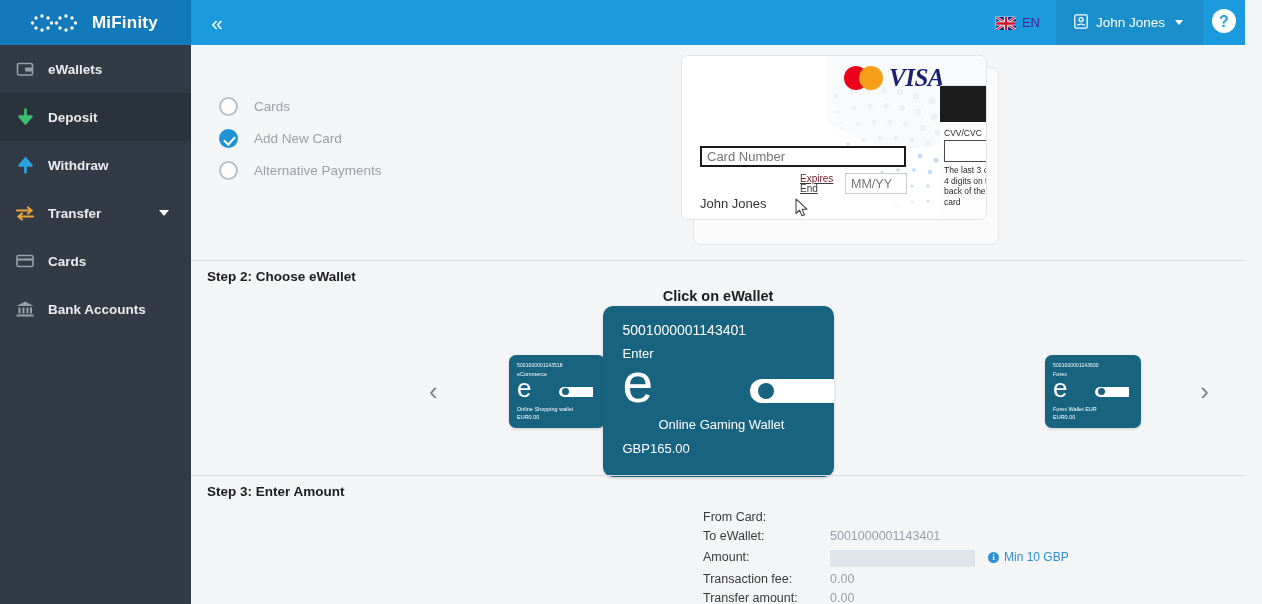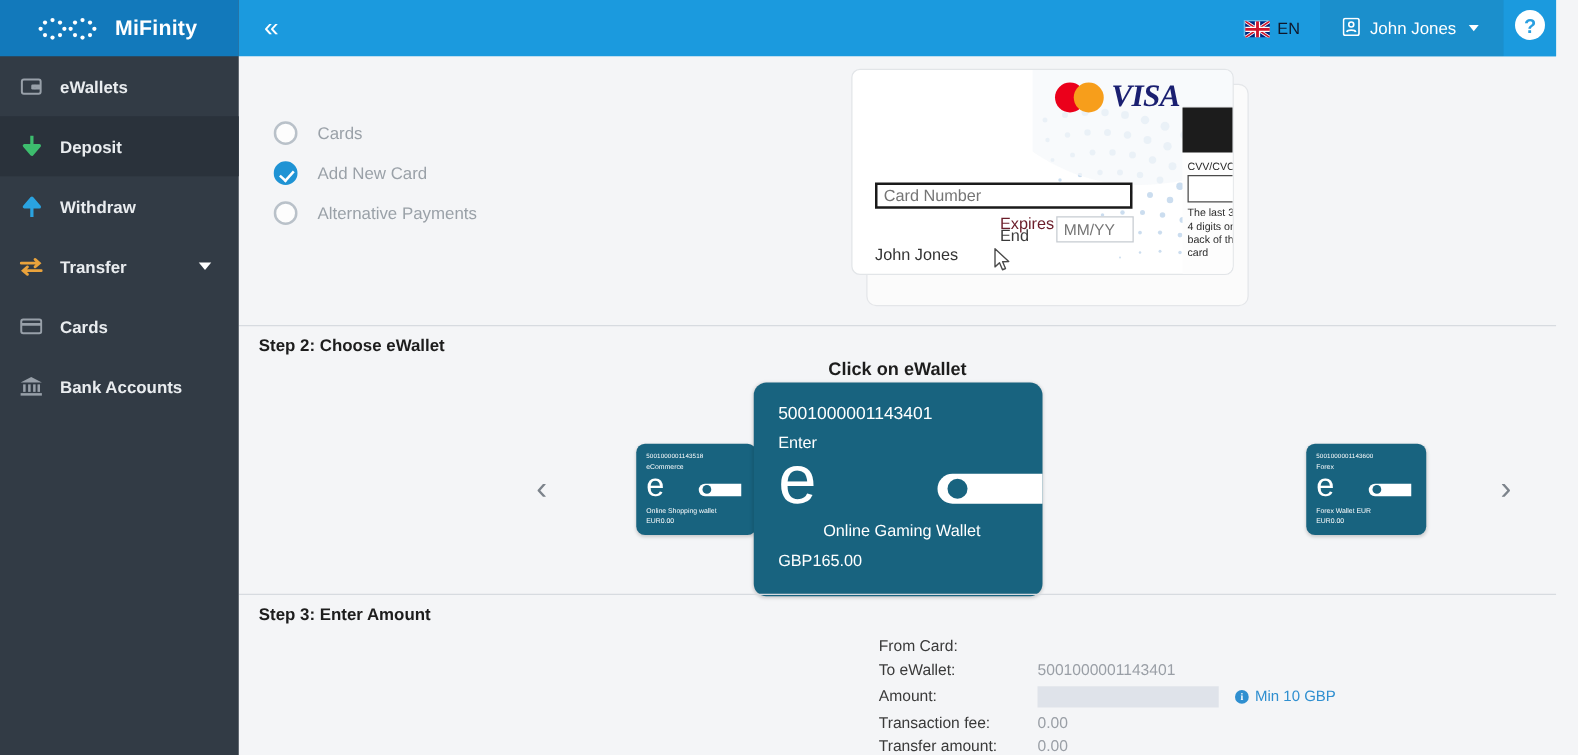--- a/index.html
+++ b/index.html
@@ -72,21 +72,21 @@
   }
   .collapse-btn {
     width: 52px; height: 45px;
     display: flex; align-items: center; justify-content: center;
     color: #fff; font-size: 21px; cursor: pointer;
   }
   .topbar-spacer { flex: 1 1 auto; }
   .lang {
     display: flex; align-items: center; gap: 7px;
     height: 45px; padding: 4px 16px;
-    color: #0f172a; font-size: 13px; cursor: pointer;
+    color: #4c1d95; font-size: 13px; cursor: pointer;
   }
   .flag {
     width: 20px; height: 13px; flex: 0 0 20px;
     border: 1px solid rgba(255,255,255,.35);
   }
   .user-box {
     height: 45px;
     display: flex; align-items: center; gap: 8px;
     padding: 0 20px 0 18px;
     background: #1b8fcc;
@@ -176,38 +176,38 @@
     position: absolute; left: 18px; top: 90px;
     width: 206px; height: 21px;
     border: 2px solid #1a1a1a; background: #fff;
     font-size: 13px; color: #8a9099;
     padding: 0 5px;
     font-family: "Liberation Sans", sans-serif;
     outline: none;
   }
   .cc-exp-label {
     position: absolute; left: 118px; top: 118px;
-    font-size: 13px; color: #3a3a3a; line-height: 10px;
+    font-size: 10px; color: #3a3a3a; line-height: 10px; text-decoration: underline;
   }
   .cc-exp-label .e1 { color: #6b1d2a; }
   .cc-exp-input {
     position: absolute; left: 163px; top: 117px;
     width: 62px; height: 21px;
     border: 1px solid #c6cbd1; background: #fff;
     font-size: 12.5px; color: #8e949c;
     padding: 0 5px;
     font-family: "Liberation Sans", sans-serif;
     outline: none;
   }
   .cc-holder {
     position: absolute; left: 18px; top: 140px;
     font-size: 13px; color: #333;
   }
   .cvv-panel {
-    position: absolute; left: 264px; top: 29px;
+    position: absolute; left: 258px; top: 29px;
     width: 62px; height: 158px;
     background: #fdfdfd;
     border: 1px solid #e2e4e7;
     border-left: none;
     border-radius: 0 6px 6px 0;
     padding: 0 4px;
   }
   .cvv-strip { height: 36px; background: #1c1c1c; margin: 0 -4px; }
   .cvv-title { font-size: 8.5px; color: #2b2b2b; margin-top: 6px; }
   .cvv-input {

